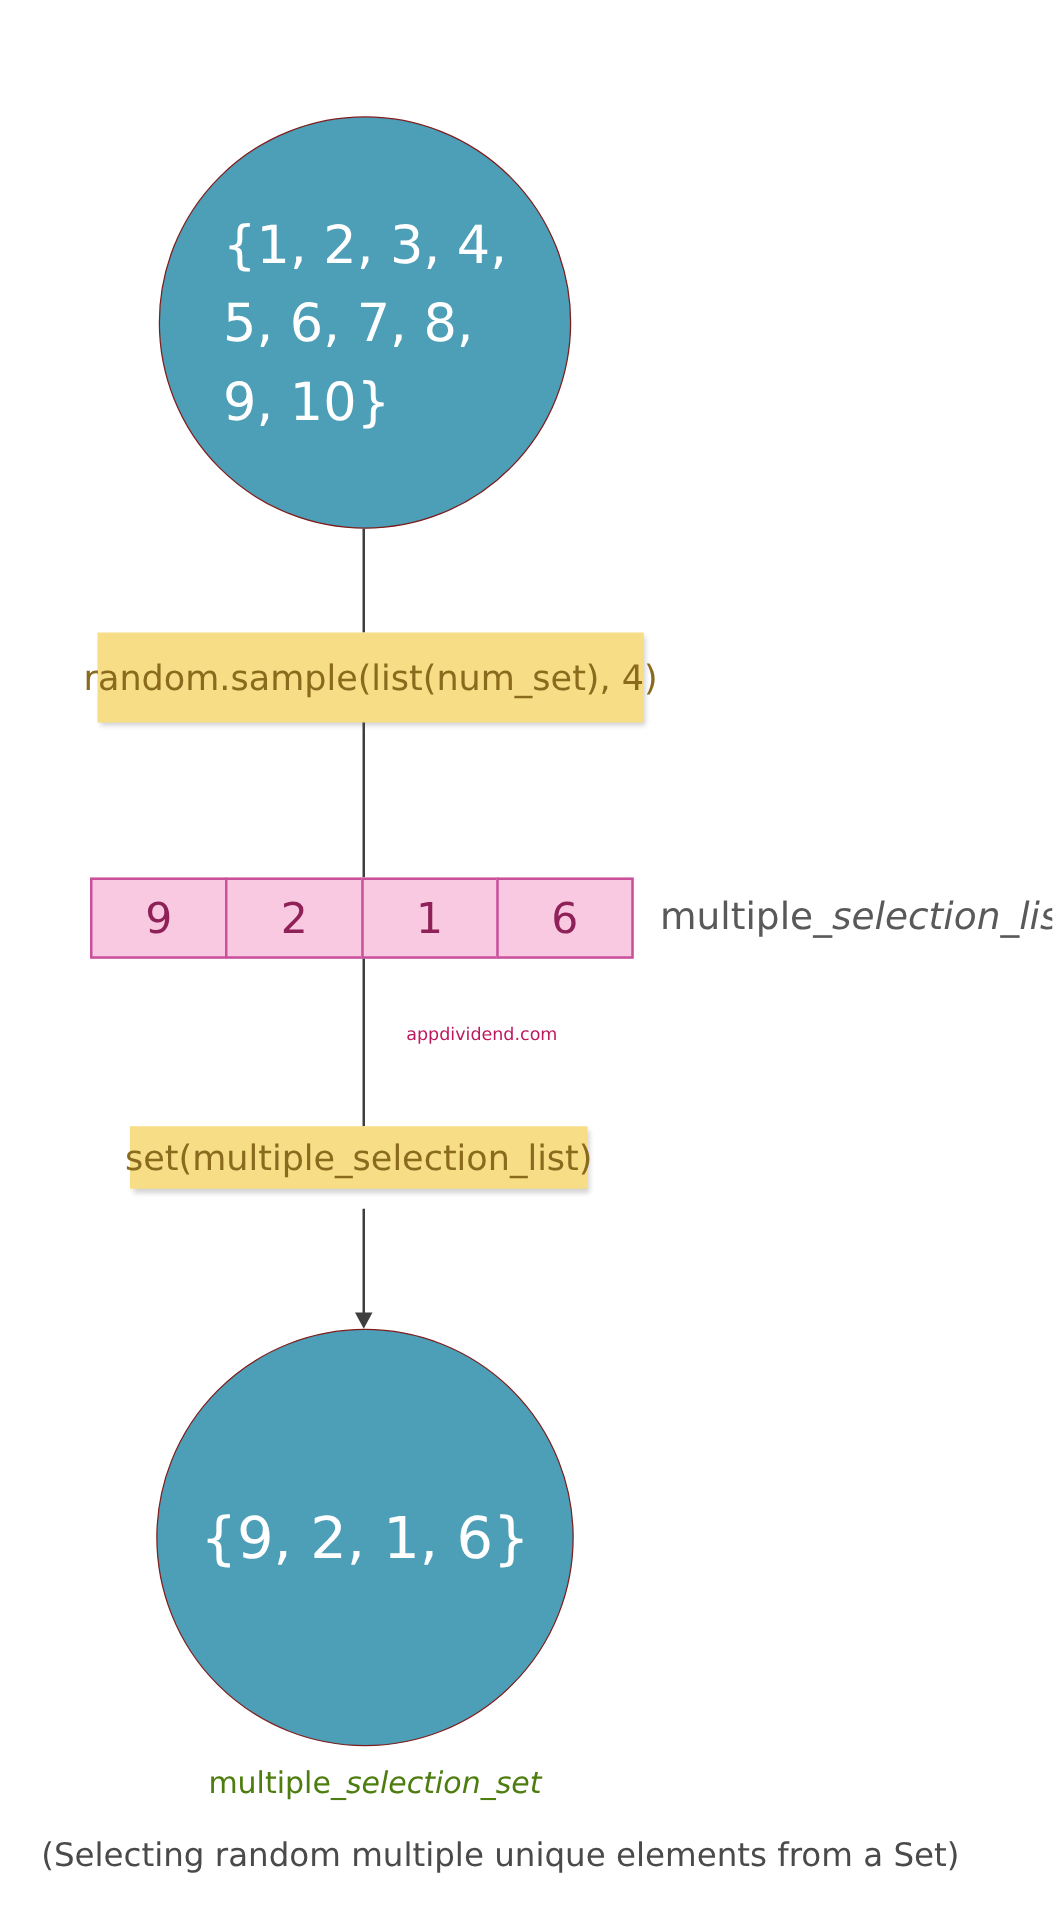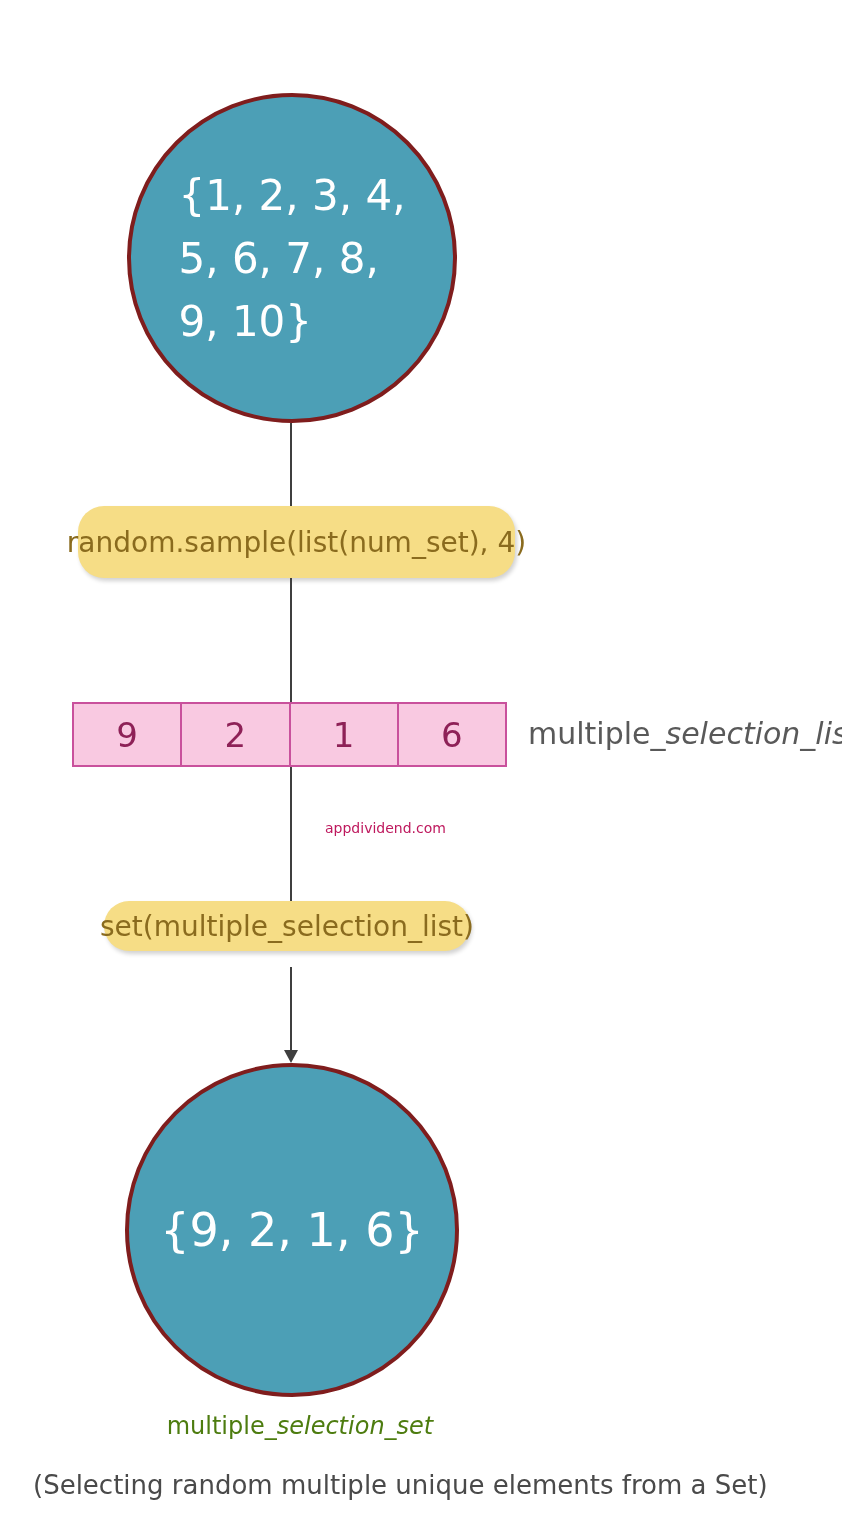--- a/index.html
+++ b/index.html
@@ -17,21 +17,21 @@
     left: 0; top: 40px;
     width: 584px;
     text-align: center;
     font-size: 30px;
     color: #3d3d3d;
   }
   .circle {
     position: absolute;
     border-radius: 50%;
     background: #4C9FB6;
-    border: 4px solid #7f1d1d;
+    border: 1px solid #7f1d1d;
     display: flex;
     align-items: center;
     justify-content: center;
   }
   .circle-top { left: 127px; top: 93px; width: 330px; height: 330px; }
   .circle-bottom { left: 125px; top: 1063px; width: 334px; height: 334px; }
   .circle-text {
     color: #ffffff;
     font-size: 42px;
     line-height: 1.5;
@@ -62,21 +62,20 @@
     border-right: 7px solid transparent;
     border-top: 13px solid #3f3f3f;
   }
   .code-box {
     position: absolute;
     background: #F6DD86;
     display: flex;
     align-items: center;
     justify-content: center;
     box-shadow: 2px 3px 4px rgba(0,0,0,0.18);
-    border-radius: 26px;
   }
   .box1 { left: 78px; top: 506px; width: 437px; height: 72px; }
   .box2 { left: 104px; top: 901px; width: 366px; height: 50px; }
   .code-text {
     color: #8A6B1E;
     font-size: 28px;
     white-space: nowrap;
   }
   .cell-row {
     position: absolute;

